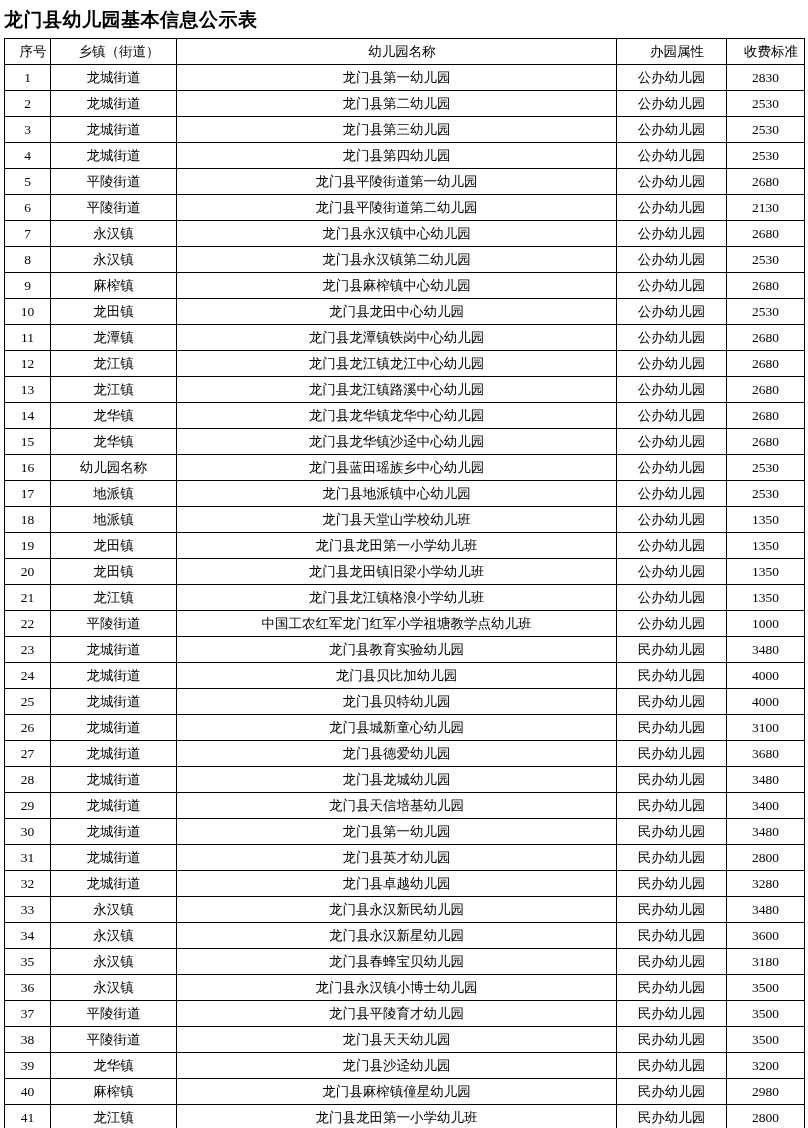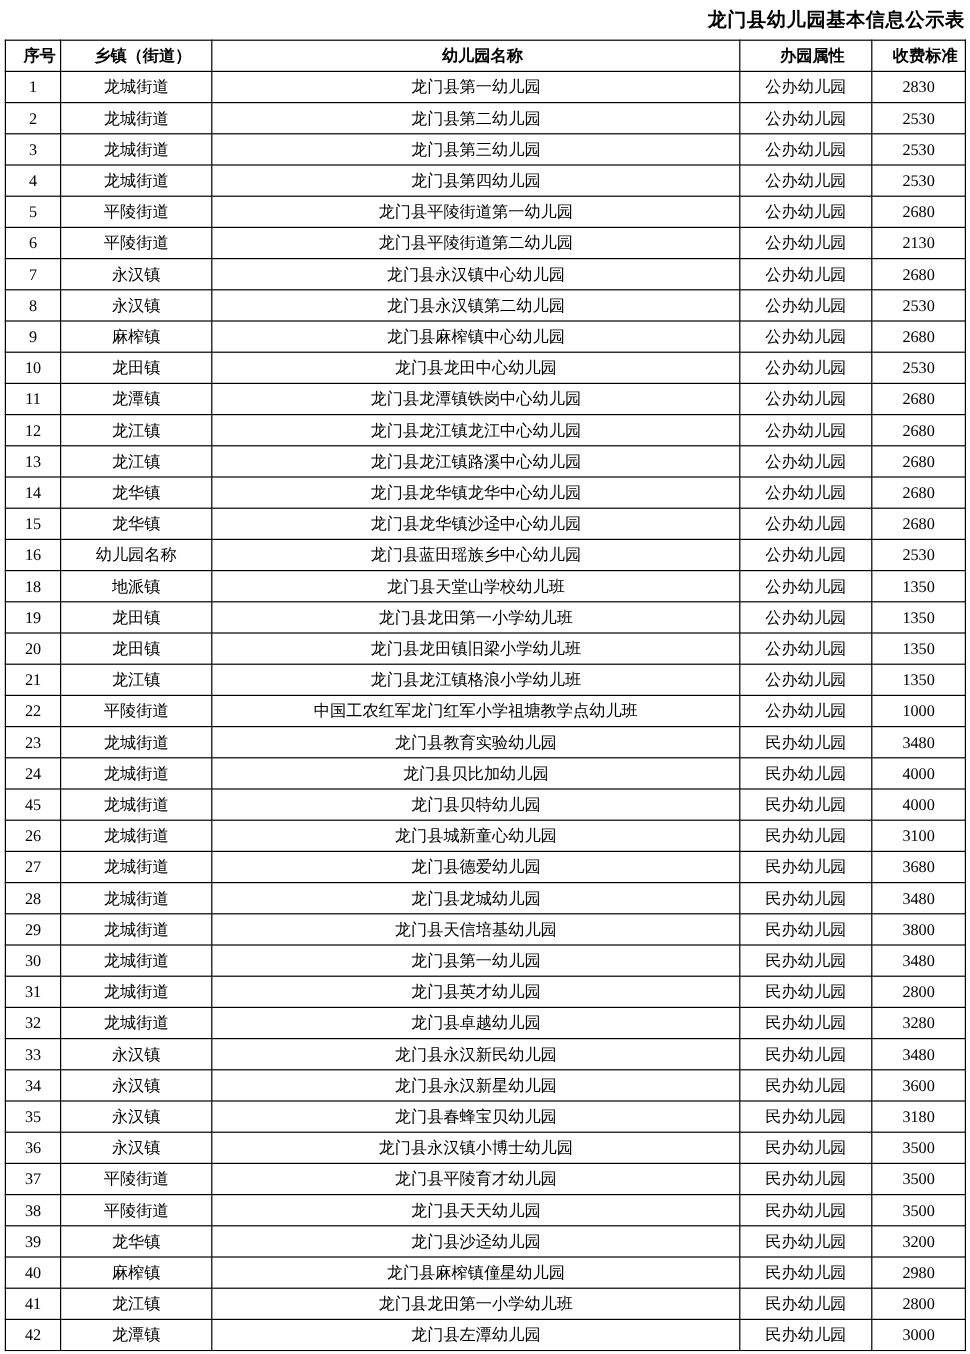--- a/index.html
+++ b/index.html
@@ -11,22 +11,22 @@
     width: 808px;
     font-family: "Liberation Serif", "DejaVu Serif", serif;
     color: #000000;
   }
   .page {
     width: 808px;
     box-sizing: border-box;
     padding: 4px 4px 0 4px;
   }
   .doc-title {
-    text-align: right;
-    font-size: 16px;
+    text-align: left;
+    font-size: 19px;
     font-weight: bold;
     letter-spacing: 0.5px;
     padding: 3px 0 5px 0;
     font-family: Liberation Mono, monospace;
   }
   table.info-table {
     border-collapse: collapse;
     width: 800px;
     table-layout: fixed;
   }
@@ -36,21 +36,21 @@
     font-size: 13.5px;
     line-height: 1.15;
     text-align: center;
     vertical-align: middle;
     padding: 2px 1px;
     height: 21px;
     overflow: hidden;
     white-space: nowrap;
   }
   table.info-table thead th {
-    font-weight: bold;
+    font-weight: normal;
     padding-left: 12px;
   }
   col.c-seq    { width: 46px; }
   col.c-town   { width: 126px; }
   col.c-name   { width: 440px; }
   col.c-type   { width: 110px; }
   col.c-fee    { width: 78px; }
 </style>
 </head>
 <body>
@@ -182,20 +182,27 @@
           <td>2680</td>
         </tr>
         <tr>
           <td>16</td>
           <td>幼儿园名称</td>
           <td>龙门县蓝田瑶族乡中心幼儿园</td>
           <td>公办幼儿园</td>
           <td>2530</td>
         </tr>
         <tr>
+          <td>17</td>
+          <td>地派镇</td>
+          <td>龙门县地派镇中心幼儿园</td>
+          <td>公办幼儿园</td>
+          <td>2530</td>
+        </tr>
+        <tr>
           <td>18</td>
           <td>地派镇</td>
           <td>龙门县天堂山学校幼儿班</td>
           <td>公办幼儿园</td>
           <td>1350</td>
         </tr>
         <tr>
           <td>19</td>
           <td>龙田镇</td>
           <td>龙门县龙田第一小学幼儿班</td>
@@ -231,21 +238,21 @@
           <td>3480</td>
         </tr>
         <tr>
           <td>24</td>
           <td>龙城街道</td>
           <td>龙门县贝比加幼儿园</td>
           <td>民办幼儿园</td>
           <td>4000</td>
         </tr>
         <tr>
-          <td>45</td>
+          <td>25</td>
           <td>龙城街道</td>
           <td>龙门县贝特幼儿园</td>
           <td>民办幼儿园</td>
           <td>4000</td>
         </tr>
         <tr>
           <td>26</td>
           <td>龙城街道</td>
           <td>龙门县城新童心幼儿园</td>
           <td>民办幼儿园</td>
@@ -263,21 +270,21 @@
           <td>龙城街道</td>
           <td>龙门县龙城幼儿园</td>
           <td>民办幼儿园</td>
           <td>3480</td>
         </tr>
         <tr>
           <td>29</td>
           <td>龙城街道</td>
           <td>龙门县天信培基幼儿园</td>
           <td>民办幼儿园</td>
-          <td>3800</td>
+          <td>3400</td>
         </tr>
         <tr>
           <td>30</td>
           <td>龙城街道</td>
           <td>龙门县第一幼儿园</td>
           <td>民办幼儿园</td>
           <td>3480</td>
         </tr>
         <tr>
           <td>31</td>

